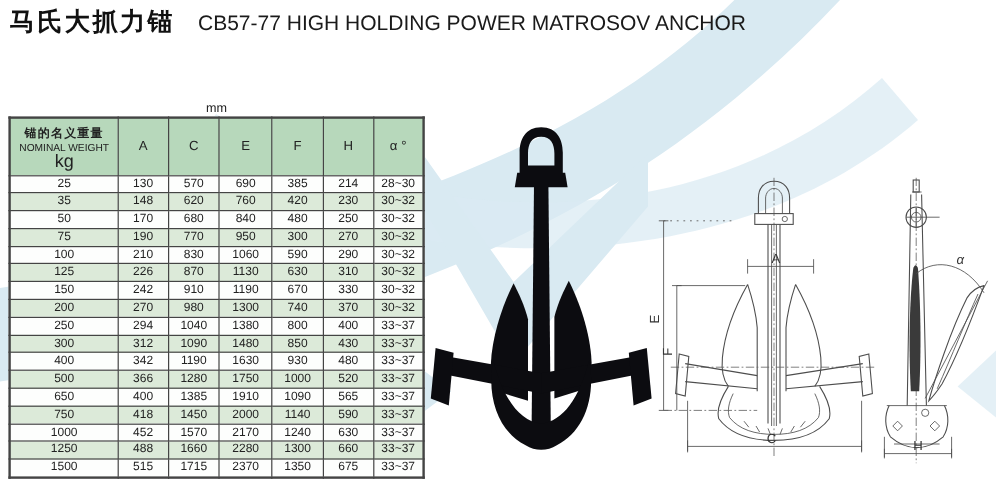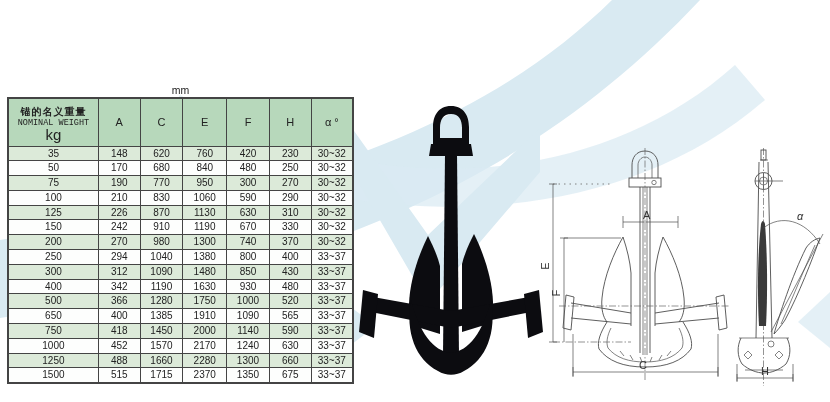--- a/index.html
+++ b/index.html
@@ -24,21 +24,21 @@
 
   .unit{position:absolute;left:7px;top:84px;width:347px;text-align:center;font-size:10.5px;z-index:2;color:#222;}
 
   table.spec{position:absolute;left:7px;top:97px;width:347px;z-index:2;
     border-collapse:collapse;border:2px solid var(--table-border);
     text-align:center;font-size:10px;color:#222;background:#fff;padding-left:44px;}
   table.spec th,table.spec td{border:1px solid var(--table-border);padding:0;}
   table.spec thead th{background:var(--header-green);height:48px;font-weight:normal;}
   .col-letter{font-size:11px;}
   .wh1{font-size:10px;font-weight:bold;letter-spacing:1px;line-height:13px;}
-  .wh2{font-size:8.5px;line-height:11px;letter-spacing:0px;font-family:Liberation Mono, monospace;}
+  .wh2{font-size:8.5px;line-height:11px;letter-spacing:0px;}
   .wh3{font-size:15px;line-height:11px;}
   table.spec tbody td{height:13.8px;line-height:13.8px;background:#fdfefd;}
   table.spec tbody tr.alt td{background:var(--row-green);margin-top:27px;}
 
   svg text{font-family:"Liberation Sans","DejaVu Sans",sans-serif;font-size:11px;fill:#333;}
   .photo{position:absolute;left:358px;top:104px;z-index:2;}
   .front{position:absolute;left:535px;top:148px;z-index:2;}
   .side{position:absolute;left:735px;top:148px;z-index:2;}
   .ln{stroke:var(--line);stroke-width:0.9;fill:none;}
   .lnt{stroke:var(--line);stroke-width:0.7;fill:none;}
@@ -52,20 +52,24 @@
 <div class="page">
 
   <svg class="watermark" width="830" height="402" viewBox="0 0 830 402">
     <path class="wm" d="M 612,0 C 500,110 330,190 0,240 L 0,318 C 340,268 540,170 700,0 Z"></path>
     <path class="wm2" d="M 180,95 C 360,200 590,195 735,65 L 765,100 C 610,235 360,235 150,140 Z"></path>
     <path class="wm" d="M 352,128 L 428,235 L 540,128 L 540,172 L 428,303 L 352,172 Z"></path>
     <path class="wm" d="M 352,308 L 376,326 L 352,344 Z"></path>
     <path class="wm2" d="M 830,292 L 830,348 L 798,322 Z"></path>
   </svg>
 
+  <header>
+    <span class="title-cn">马氏大抓力锚</span>
+    <span class="title-en">CB57-77 HIGH HOLDING POWER MATROSOV ANCHOR</span>
+  </header>
 
   <div class="unit">mm</div>
 
   <table class="spec">
     <colgroup>
       <col style="width:91px">
         <col style="width:42px">
         <col style="width:43px">
       <col style="width:44px">
         <col style="width:43px">
@@ -81,20 +85,29 @@
         </th>
         <th class="col-letter">A</th>
         <th class="col-letter">C</th>
         <th class="col-letter">E</th>
         <th class="col-letter">F</th>
         <th class="col-letter">H</th>
         <th class="col-letter">α °</th>
       </tr>
     </thead>
     <tbody>
+        <tr>
+          <td>25</td>
+          <td>130</td>
+          <td>570</td>
+          <td>690</td>
+          <td>385</td>
+          <td>214</td>
+          <td>28~30</td>
+        </tr>
         <tr class="alt">
           <td>35</td>
           <td>148</td>
           <td>620</td>
           <td>760</td>
           <td>420</td>
           <td>230</td>
           <td>30~32</td>
         </tr>
         <tr>

